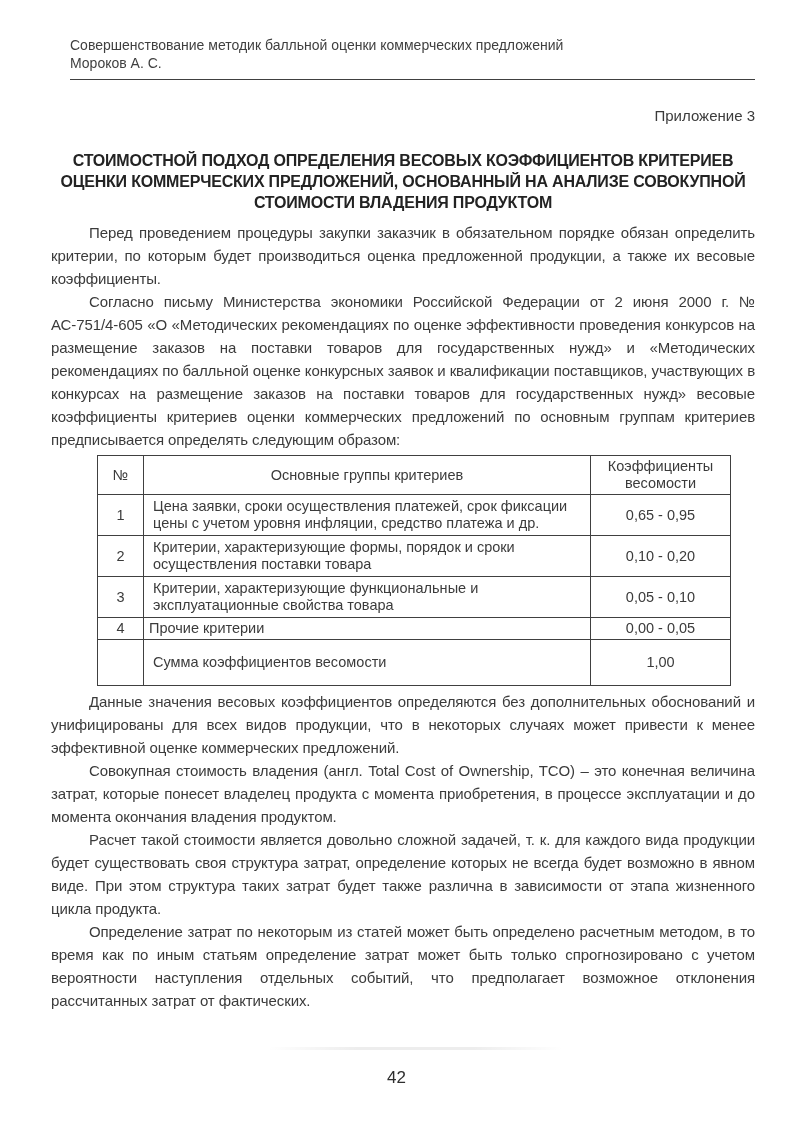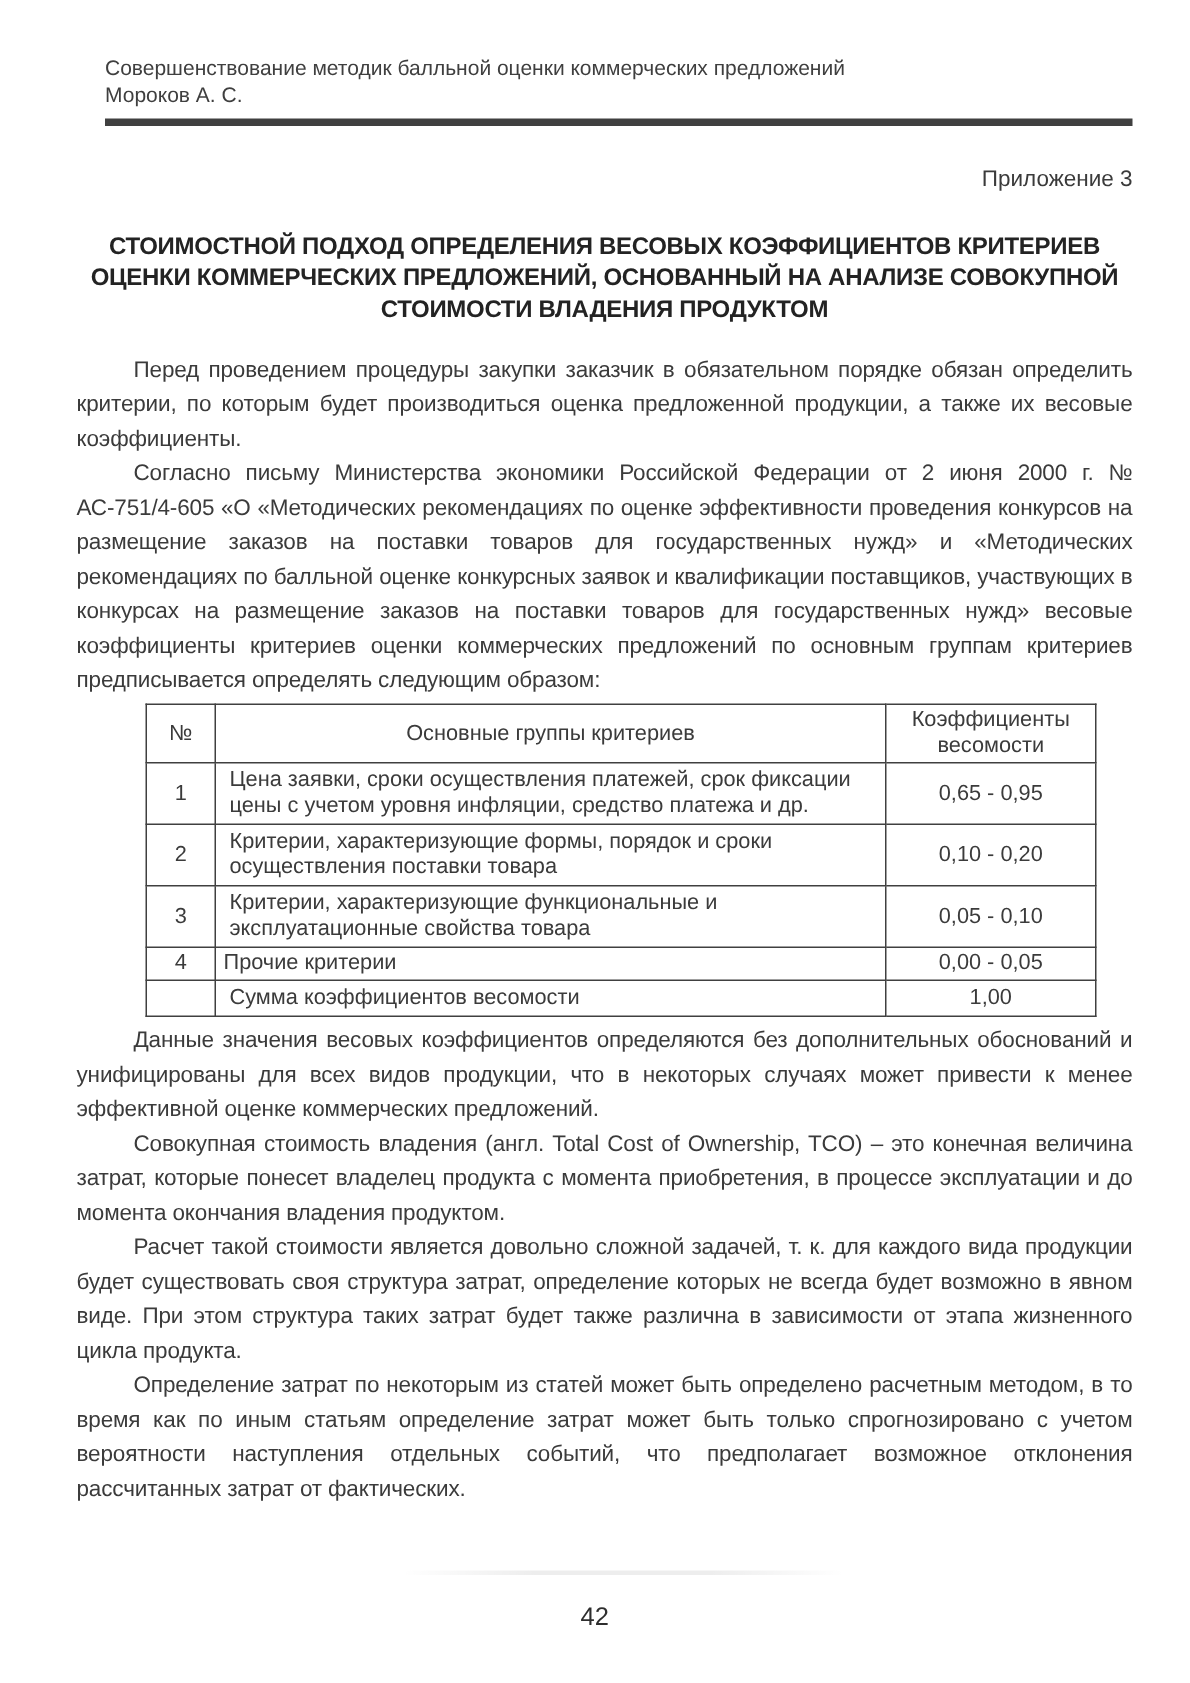--- a/index.html
+++ b/index.html
@@ -13,21 +13,21 @@
     box-sizing:border-box;
   }
   .content{padding:36px 38px 0 51px;box-sizing:border-box;}
 
   .running-header{
     margin-left:19px;
     font-size:14px;
     line-height:18px;
     color:#3f3f3f;
     padding-bottom:7px;
-    border-bottom:5px solid #404040;
+    border-bottom:1px solid #404040;
   }
 
   .appendix{
     margin-top:27px;
     text-align:right;
     font-size:15px;
     color:#3b3b3b;
   }
 
   .title{
@@ -43,21 +43,21 @@
 
   .body-p{
     margin:0;
     text-align:justify;
     text-indent:38px;
     font-size:15px;
     line-height:23px;
     letter-spacing:-0.1px;
     color:#3b3b3b;
   }
-  .body-p.first{margin-top:18px;}
+  .body-p.first{margin-top:8px;}
 
   .criteria-table{
     margin:4px 0 4px 46px;
     width:633px;
     border-collapse:collapse;
     table-layout:fixed;
     font-size:14.5px;
     line-height:17px;
     color:#3b3b3b;
   }
@@ -68,21 +68,21 @@
     border:1px solid #404040;
     padding:3px 5px;
     vertical-align:middle;
     font-weight:normal;
     box-sizing:border-box;
   }
   .criteria-table th{text-align:center;padding:2px 4px;}
   .criteria-table td.num{text-align:center;}
   .criteria-table td.desc{text-align:left;padding:3px 9px;}
   .criteria-table td.val{text-align:center;}
-  .criteria-table tr.sum td{padding:3px 5px;}
+  .criteria-table tr.sum td{padding:14px 5px;}
   .criteria-table tr.single td{padding:2px 5px;}
   .criteria-table tr.sum td.desc{padding:2px 9px;}
 
   .footer-shadow{
     position:absolute;
     left:268px;top:1047px;
     width:295px;height:3px;
     background:linear-gradient(to right, rgba(0,0,0,0), rgba(0,0,0,0.07) 30%, rgba(0,0,0,0.07) 70%, rgba(0,0,0,0));
     border-radius:2px;
   }

